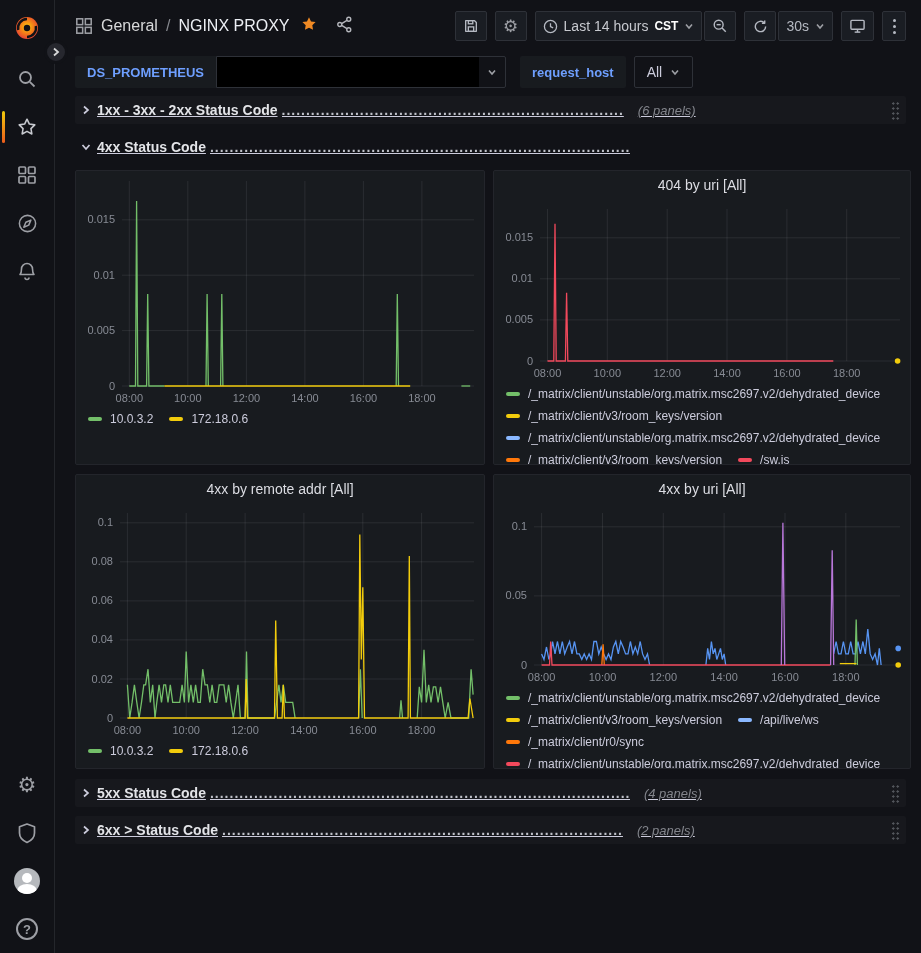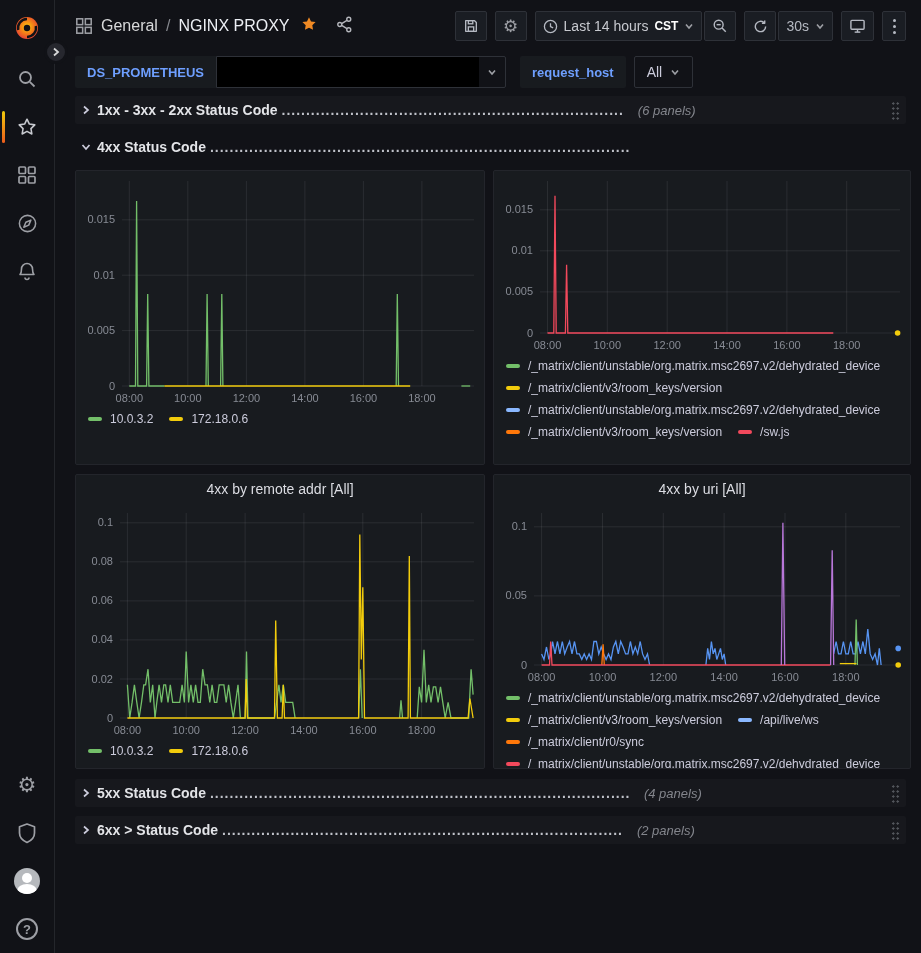--- a/index.html
+++ b/index.html
@@ -56,21 +56,21 @@
   
   .submenu { height:40px; display:flex; align-items:center; padding:0 15px 0 20px; gap:14px; }
   .var-group { display:flex; align-items:stretch; height:32px; }
   .var-label { background:#181b1f; color:#6e9fff; font-size:13px; font-weight:bold; display:flex; align-items:center; padding:0 12px; border-radius:2px 0 0 2px; cursor:pointer; }
   .var-value { border:1px solid #2e3138; background:#111217; display:flex; align-items:center; color:#ccccdc; font-size:14px; border-radius:0 2px 2px 0; cursor:pointer; }
   .redacted { width:262px; background:#000; height:100%; }
   .caret-zone { width:26px; display:flex; align-items:center; justify-content:center; color:#9d9fa5; }
   .var-single { border:1px solid #2e3138; background:#111217; border-radius:2px; display:flex; align-items:center; padding:0 4px 0 12px; color:#ccccdc; font-size:14px; cursor:pointer; }
   
   .dash { padding:4px 15px 0 20px; }
-  .row-header { height:28px; display:flex; align-items:center; position:relative; border-radius:2px; cursor:pointer; margin-bottom:9px; }
+  .row-header { height:28px; display:flex; align-items:center; position:relative; border-radius:2px; cursor:pointer; margin-bottom:9px;text-decoration:underline; }
   .row-header.collapsed { background:#17181d; }
   .row-chevron { width:22px; display:flex; justify-content:center; color:#ccccdc; }
   .row-title { font-size:14px; font-weight:bold; color:#e3e4e8; white-space:nowrap; }
   .row-dots { font-size:14px; font-weight:bold; color:#bfc1c9; letter-spacing:1px; margin-left:4px; overflow:hidden; white-space:nowrap; max-width:420px; }
   .row-count { font-size:13px; font-style:italic; color:#83858c; margin-left:14px; white-space:nowrap; }
   .row-handle { position:absolute; right:6px; top:5px; width:9px; height:19px;
     background-image:radial-gradient(#53565c 1px, transparent 1.1px); background-size:4.5px 5px; }
   .panel-grid { display:grid; grid-template-columns:410px 418px; gap:9px 8px; margin-bottom:10px; }
   .panel { height:295px; background:#181b1f; border:1px solid #23252b; border-radius:2px; overflow:hidden; display:flex; flex-direction:column; }
   .panel-title { height:28px; line-height:28px; text-align:center; font-size:14px; font-weight:500; color:#dcdde3; cursor:pointer; flex:none; }
@@ -330,20 +330,21 @@
               <span class="legend-swatch" style="background: rgb(115, 191, 105);"></span>
               <span class="legend-label">10.0.3.2</span>
             </span>
             <span class="legend-item">
               <span class="legend-swatch" style="background: rgb(242, 204, 12);"></span>
               <span class="legend-label">172.18.0.6</span>
             </span>
           </div>
       </div>
       <div class="panel">
+        <div class="panel-title">404 by uri [All]</div>
         <svg class="chart" style="height:184px;" viewBox="0 0 416 184">
             <line class="grid-line" x1="46" x2="406" y1="162.0" y2="162.0"></line>
             <text class="ytick" x="39" y="165.5">0</text>
             <line class="grid-line" x1="46" x2="406" y1="120.9" y2="120.9"></line>
             <text class="ytick" x="39" y="124.4">0.005</text>
             <line class="grid-line" x1="46" x2="406" y1="79.8" y2="79.8"></line>
             <text class="ytick" x="39" y="83.3">0.01</text>
             <line class="grid-line" x1="46" x2="406" y1="38.8" y2="38.8"></line>
             <text class="ytick" x="39" y="42.3">0.015</text>
             <line class="grid-line" x1="53.5" x2="53.5" y1="10" y2="162"></line>

